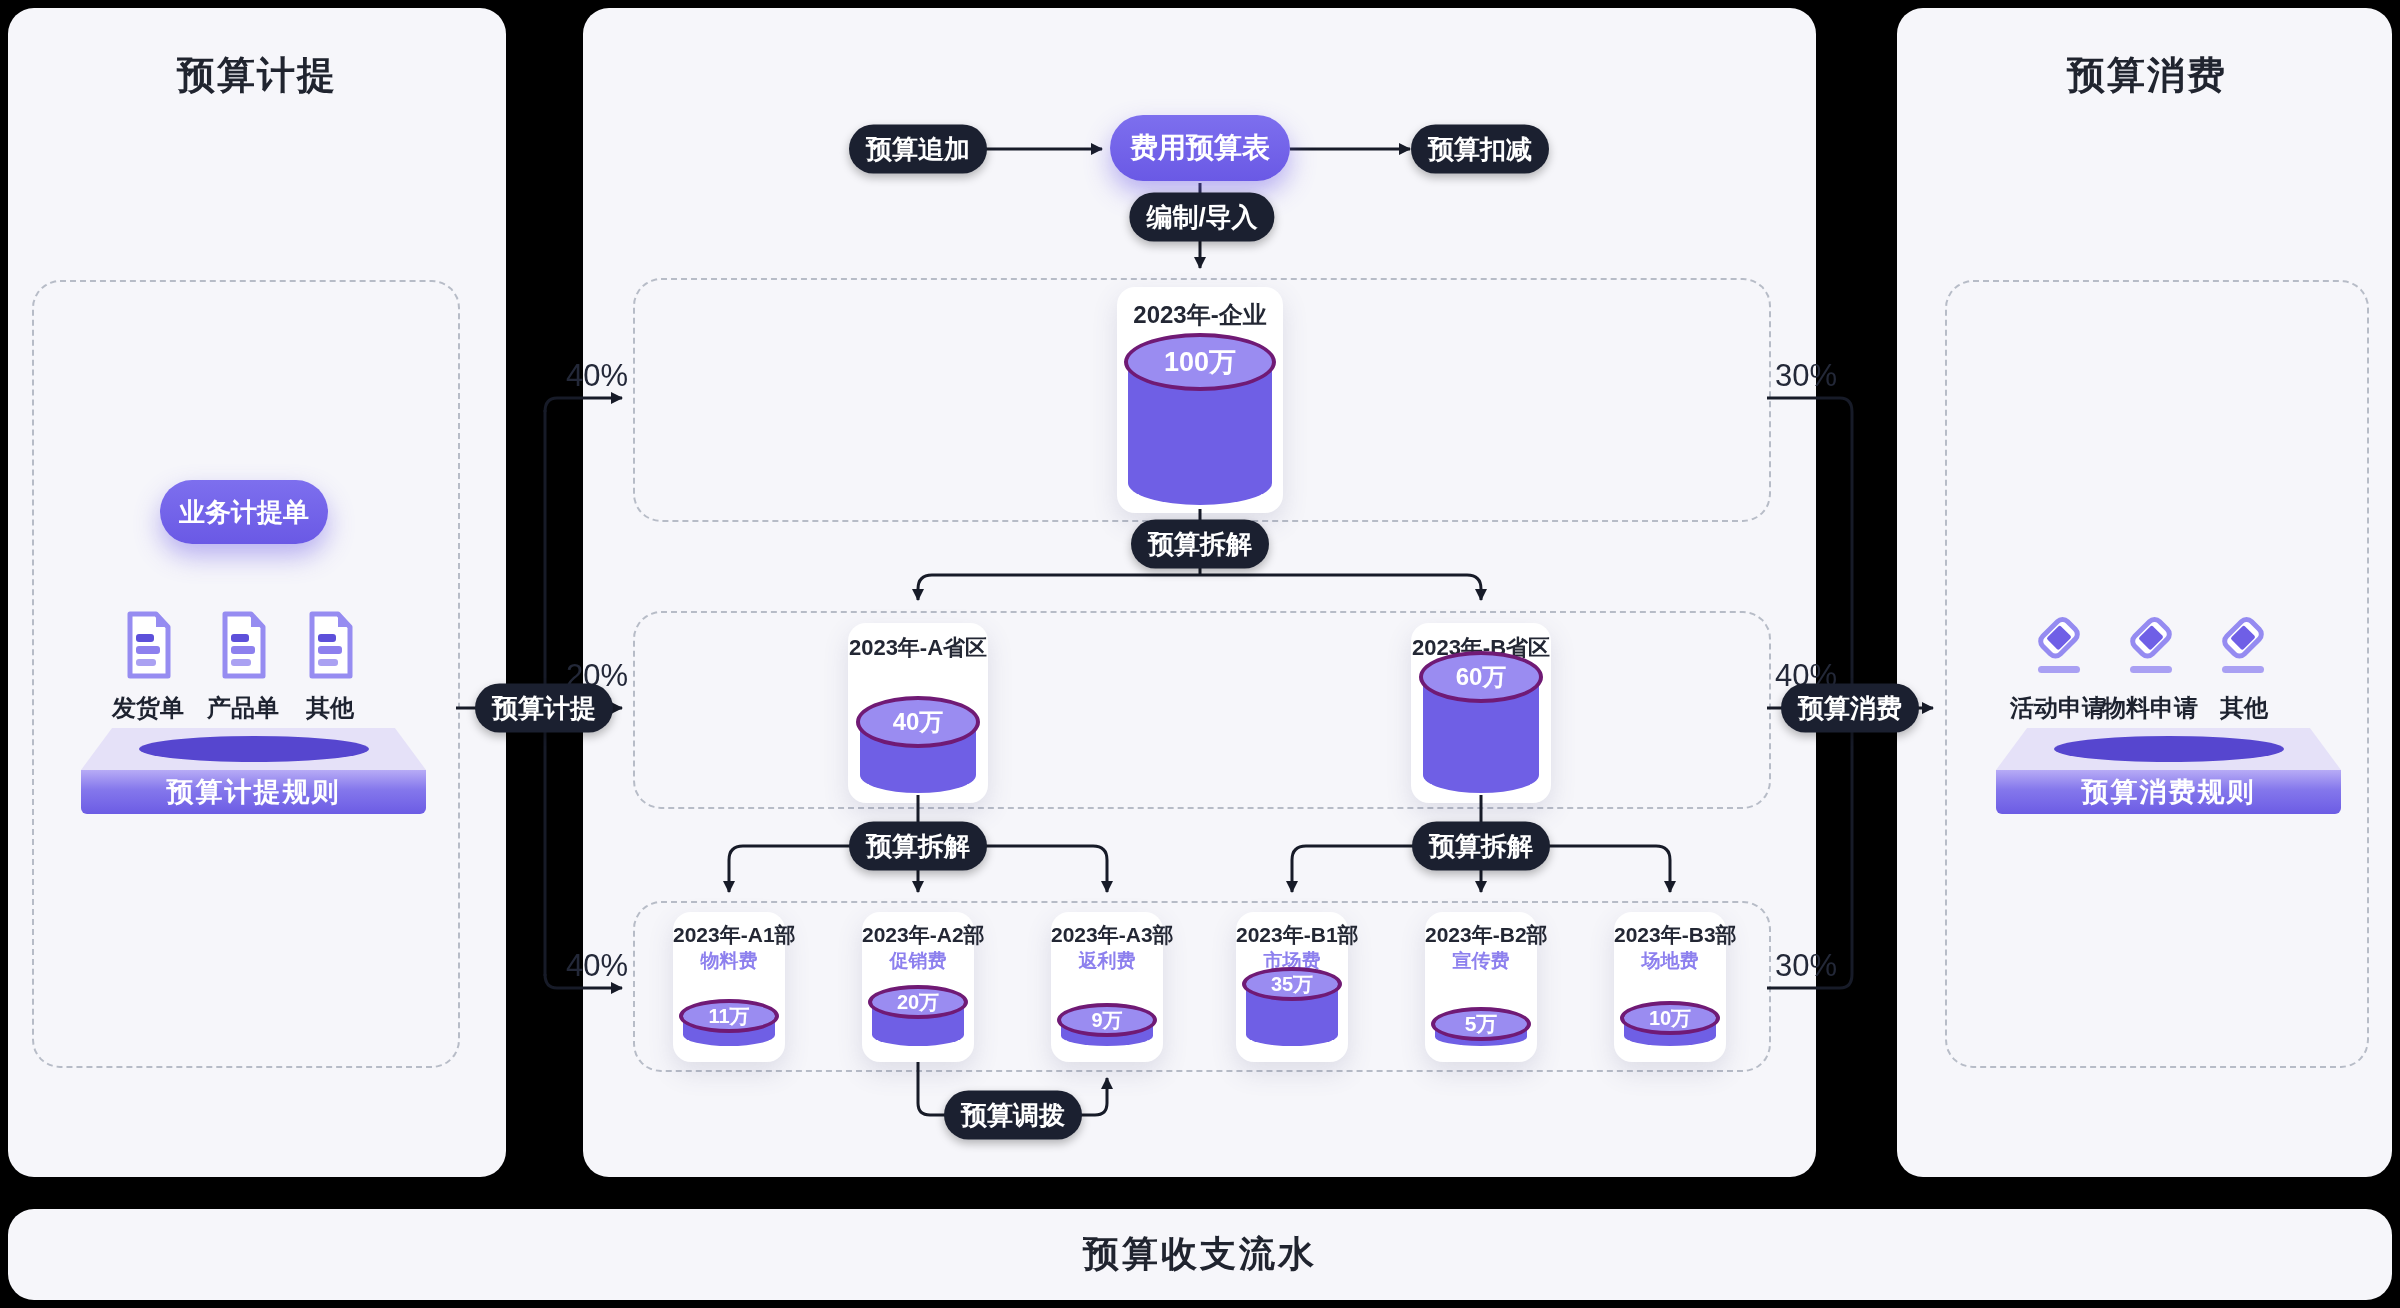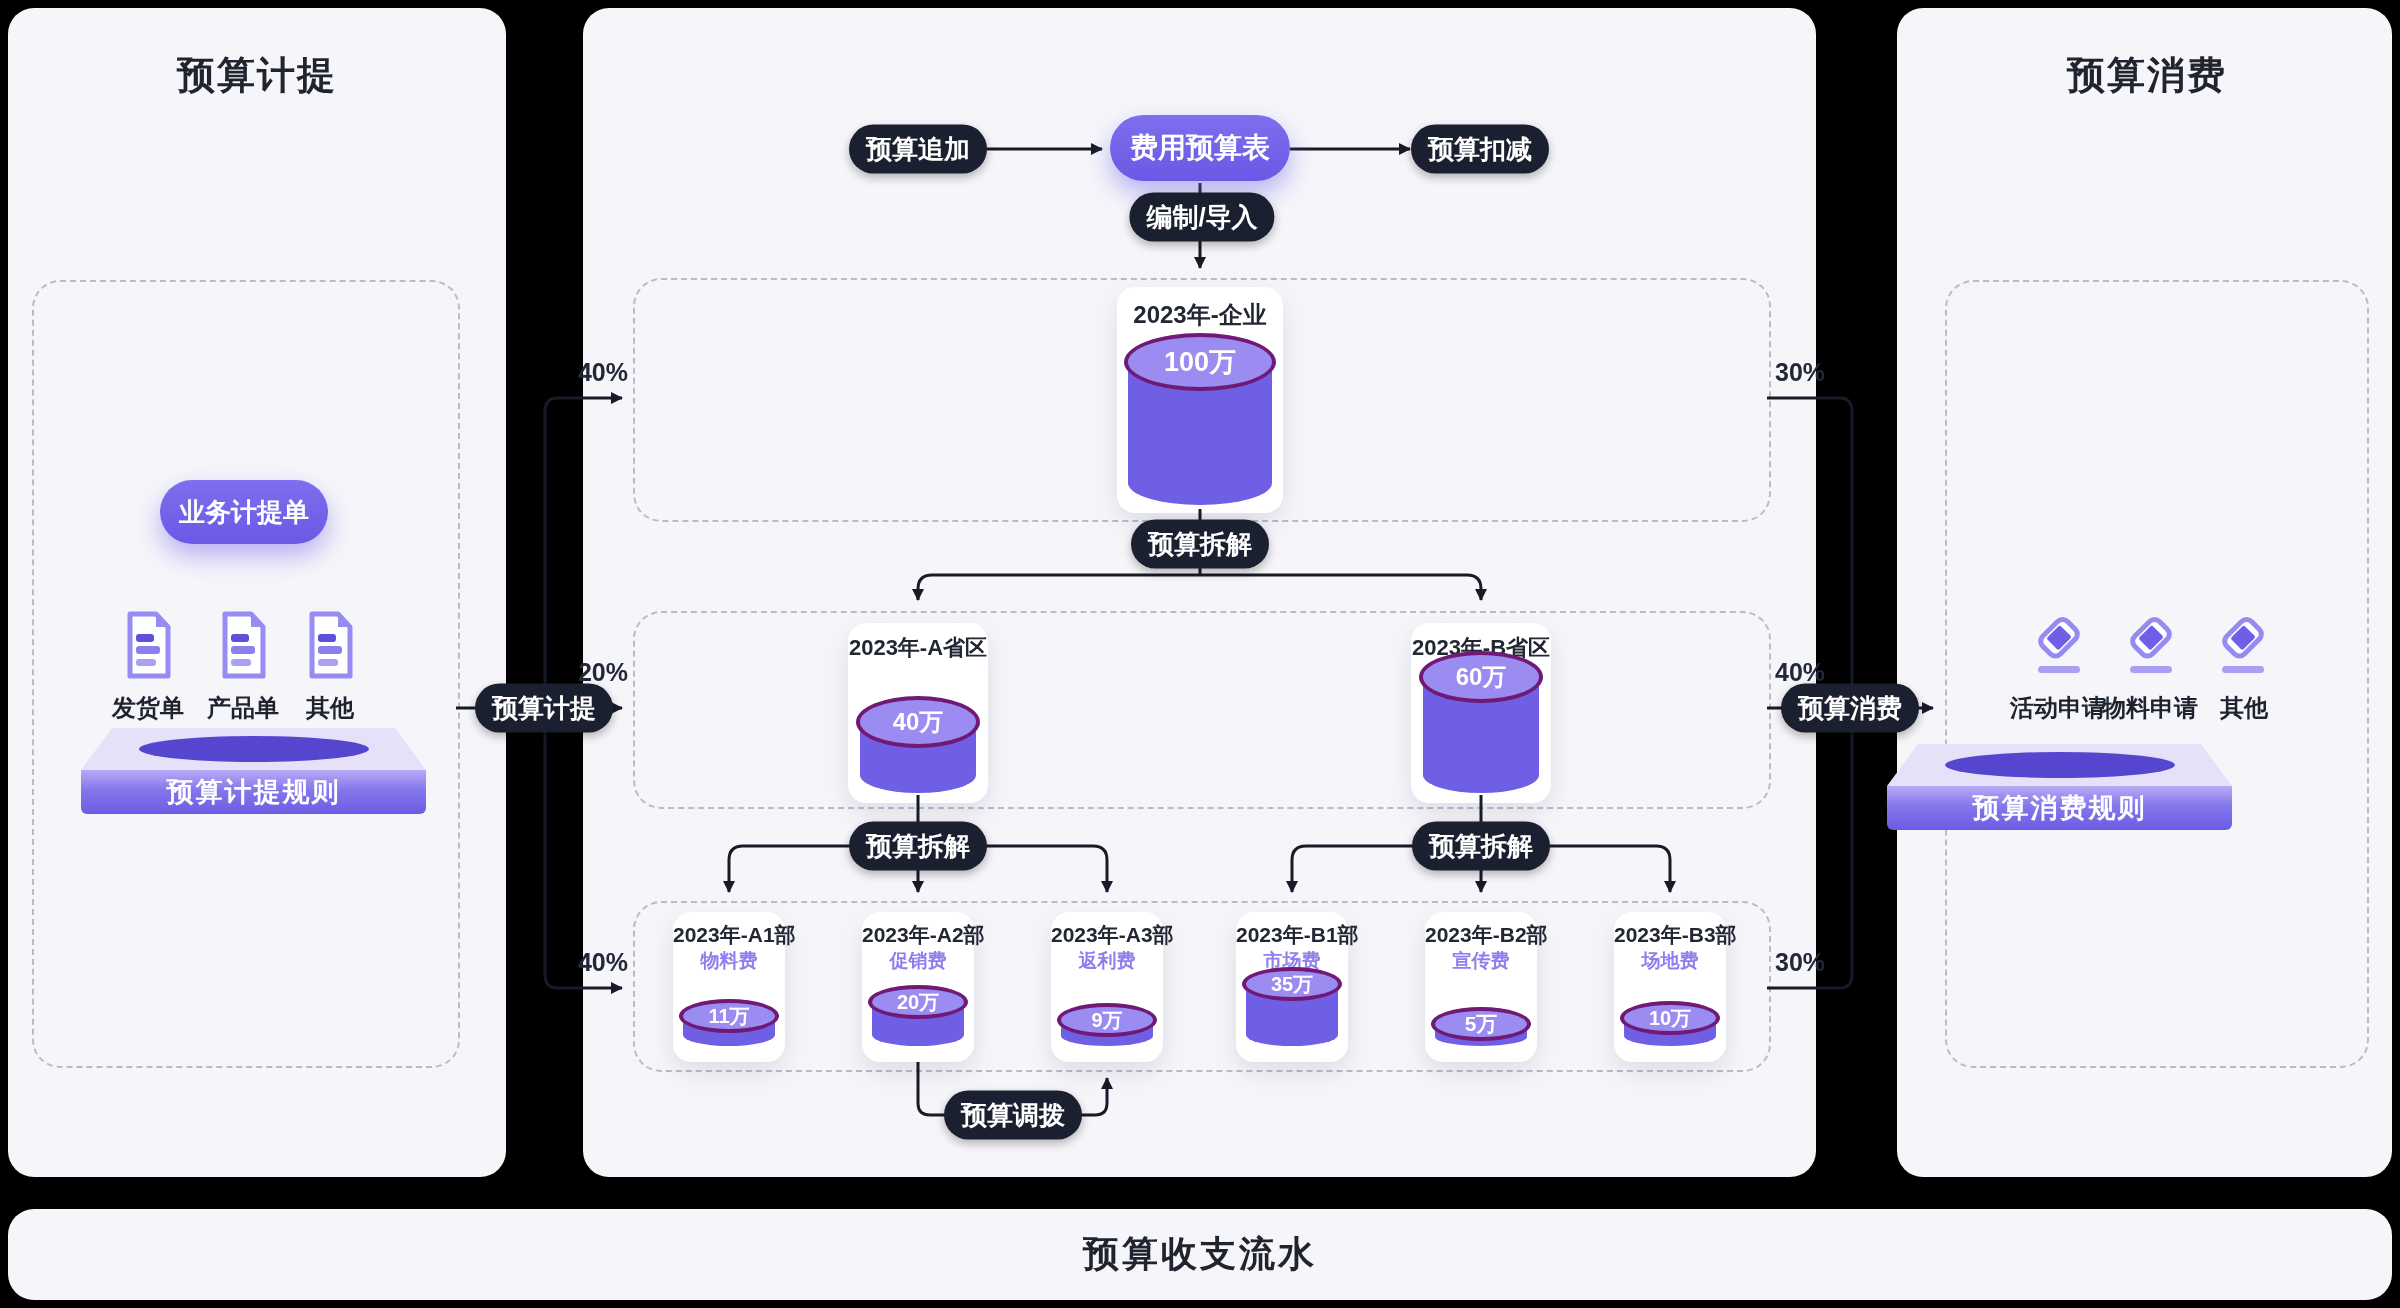--- a/index.html
+++ b/index.html
@@ -7,21 +7,21 @@
          font-family:"Liberation Sans","DejaVu Sans",sans-serif;color:#232734;}
   .panel{position:absolute;background:#f6f6fa;border-radius:26px;}
   .ptitle{position:absolute;width:300px;text-align:center;font-size:38px;font-weight:700;color:#20242f;letter-spacing:2px;}
   .dashed{position:absolute;border:2px dashed #b7bcc7;border-radius:28px;}
   .dbadge{position:absolute;transform:translate(-50%,-50%);background:#1b2030;color:#fff;
           font-size:26px;font-weight:700;padding:7px 17px;border-radius:999px;white-space:nowrap;
           box-shadow:0 4px 10px rgba(0,0,0,.28);z-index:6;}
   .ppill{position:absolute;transform:translate(-50%,-50%);background:linear-gradient(180deg,#7d6fee,#6a59e5);
          color:#fff;font-weight:700;border-radius:999px;display:flex;align-items:center;justify-content:center;
          box-shadow:0 12px 26px rgba(108,92,231,.45);z-index:6;white-space:nowrap;}
-  .pct{position:absolute;width:128px;font-size:25px;font-weight:700;color:#232838;z-index:5;}
+  .pct{position:absolute;width:128px;font-size:31px;font-weight:400;color:#232838;z-index:5;}
   .node{position:absolute;background:#fff;border-radius:18px;box-shadow:0 10px 26px rgba(90,90,130,.16);z-index:4;}
   .ntitle{position:absolute;left:0;right:0;text-align:center;font-weight:700;color:#232734;white-space:nowrap;}
   .nfee{position:absolute;left:0;right:0;text-align:center;font-weight:700;color:#8d80ee;}
   .cyl-top{position:absolute;border:4px solid #701a75;border-radius:50%;background:#9a8cf1;
            display:flex;align-items:center;justify-content:center;color:#fff;font-weight:700;box-sizing:border-box;z-index:2;}
   .cyl-body{position:absolute;border:4px solid #fff;border-top:none;background:#6f5fe5;box-sizing:border-box;z-index:1;}
   .icon-label{position:absolute;transform:translateX(-50%);font-size:24px;font-weight:700;color:#1e2330;white-space:nowrap;}
   .plat{position:absolute;width:345px;z-index:3;}
   .plat-top{position:relative;height:42px;background:#e5e1f8;clip-path:polygon(9% 0,91% 0,100% 100%,0 100%);}
   .plat-hole{position:absolute;left:50%;top:8px;transform:translateX(-50%);width:230px;height:26px;border-radius:50%;background:#5646cf;}
@@ -217,21 +217,21 @@
     <svg width="58" height="62" viewBox="0 0 58 62">
         <rect x="17" y="4" width="25" height="35" rx="7" transform="rotate(45 29 21)" fill="#fff" stroke="#958bf1" stroke-width="5"></rect>
         <rect x="21" y="12" width="17" height="19" rx="2" transform="rotate(45 29 21)" fill="#6f5fe6"></rect>
         <rect x="8" y="50" width="42" height="7" rx="3.5" fill="#a9a0f3"></rect>
       </svg>
   </div>
   <div class="icon-label" style="left:2058px;top:692px;">活动申请</div>
   <div class="icon-label" style="left:2150px;top:692px;text-align:right;">物料申请</div>
   <div class="icon-label" style="left:2244px;top:692px;">其他</div>
 
-  <div class="plat" style="left:1887px;top:728px;margin-top:16px;">
+  <div class="plat" style="left:1996px;top:728px;">
     <div class="plat-top">
         <div class="plat-hole"></div>
       </div>
     <div class="plat-front">预算消费规则</div>
   </div>
 
   <div class="footer">
     <span>预算收支流水</span>
   </div>
 

